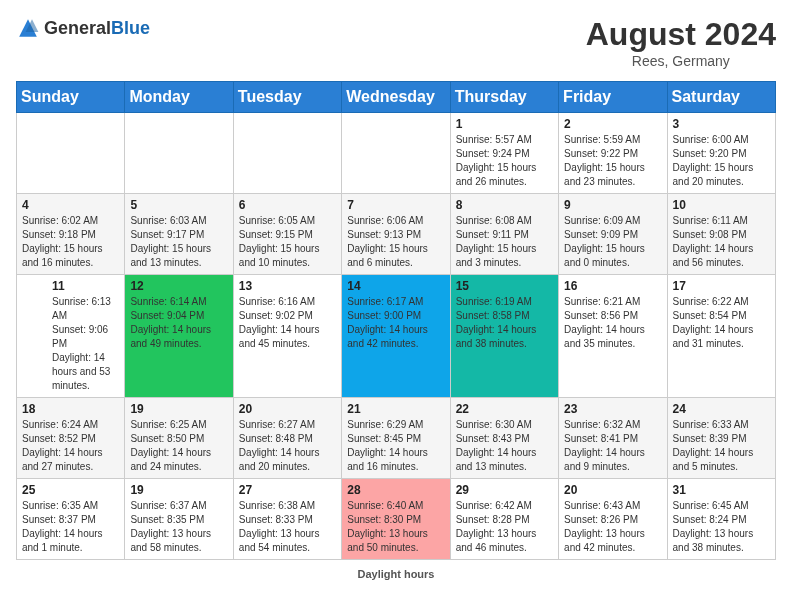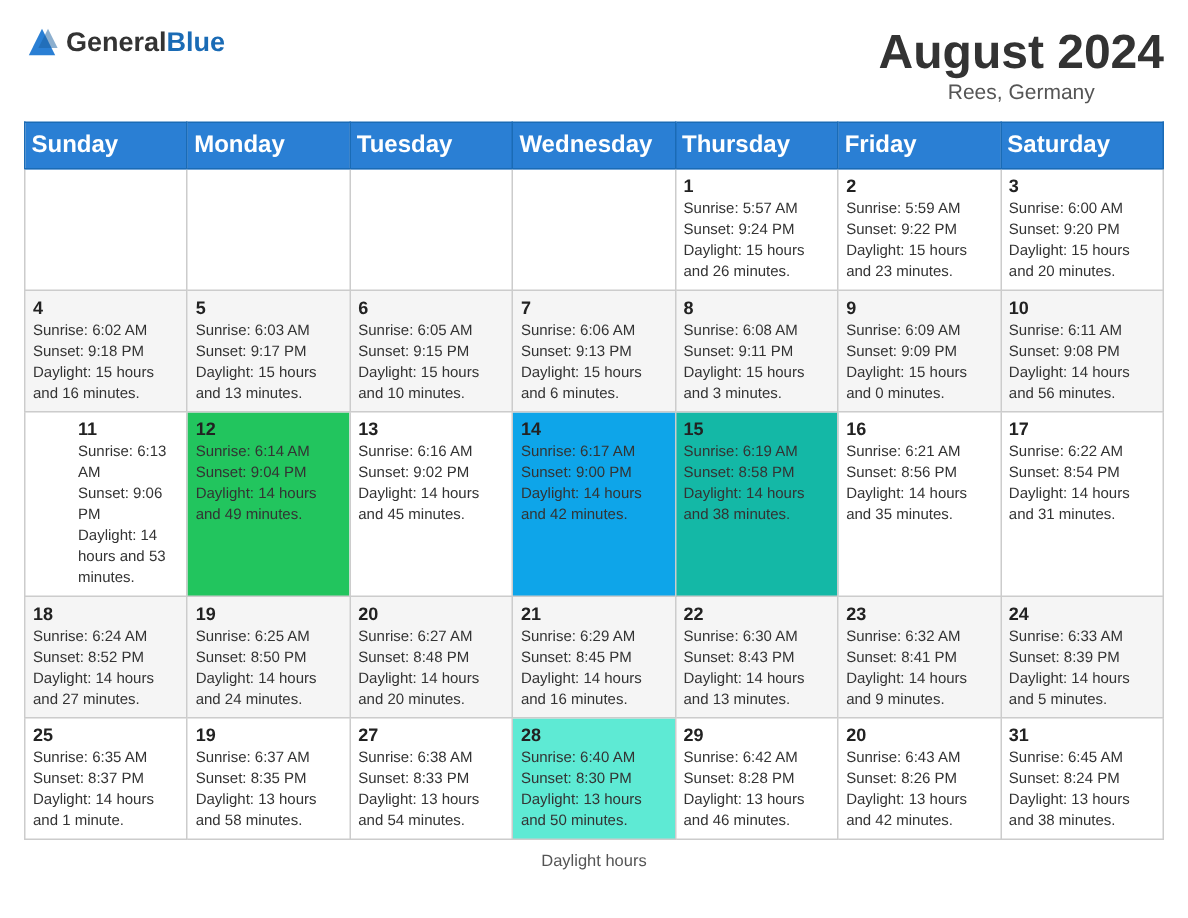--- a/index.html
+++ b/index.html
@@ -86,20 +86,21 @@
       font-size: 10px;
     }
     .empty-cell {
       background: #fff !important;
     }
     .footer-note {
       margin-top: 8px;
       font-size: 11px;
       color: #555;
       text-align: center;
+      font-weight: bold;
     }
   </style>
 </head>
 <body>
 
 <div class="header">
   <div class="logo">
     <svg class="logo-icon" viewBox="0 0 30 30">
       <polygon points="15,4 26,26 4,26" fill="#2a7fd4"></polygon>
       <polygon points="20,4 28,20 12,20" fill="#1a5fa0" opacity="0.5"></polygon>
@@ -241,21 +242,21 @@
           <div class="day-info">Sunrise: 6:35 AM<br>Sunset: 8:37 PM<br>Daylight: 14 hours and 1 minute.</div>
         </td>
         <td style="background: rgb(255, 255, 255);">
           <div class="day-num">19</div>
           <div class="day-info">Sunrise: 6:37 AM<br>Sunset: 8:35 PM<br>Daylight: 13 hours and 58 minutes.</div>
         </td>
         <td style="background: rgb(255, 255, 255);">
           <div class="day-num">27</div>
           <div class="day-info">Sunrise: 6:38 AM<br>Sunset: 8:33 PM<br>Daylight: 13 hours and 54 minutes.</div>
         </td>
-        <td style="background: #5eead4;">
+        <td style="background: #fca5a5;">
           <div class="day-num">28</div>
           <div class="day-info">Sunrise: 6:40 AM<br>Sunset: 8:30 PM<br>Daylight: 13 hours and 50 minutes.</div>
         </td>
         <td style="background: rgb(255, 255, 255);">
           <div class="day-num">29</div>
           <div class="day-info">Sunrise: 6:42 AM<br>Sunset: 8:28 PM<br>Daylight: 13 hours and 46 minutes.</div>
         </td>
         <td style="background: rgb(255, 255, 255);">
           <div class="day-num">20</div>
           <div class="day-info">Sunrise: 6:43 AM<br>Sunset: 8:26 PM<br>Daylight: 13 hours and 42 minutes.</div>

